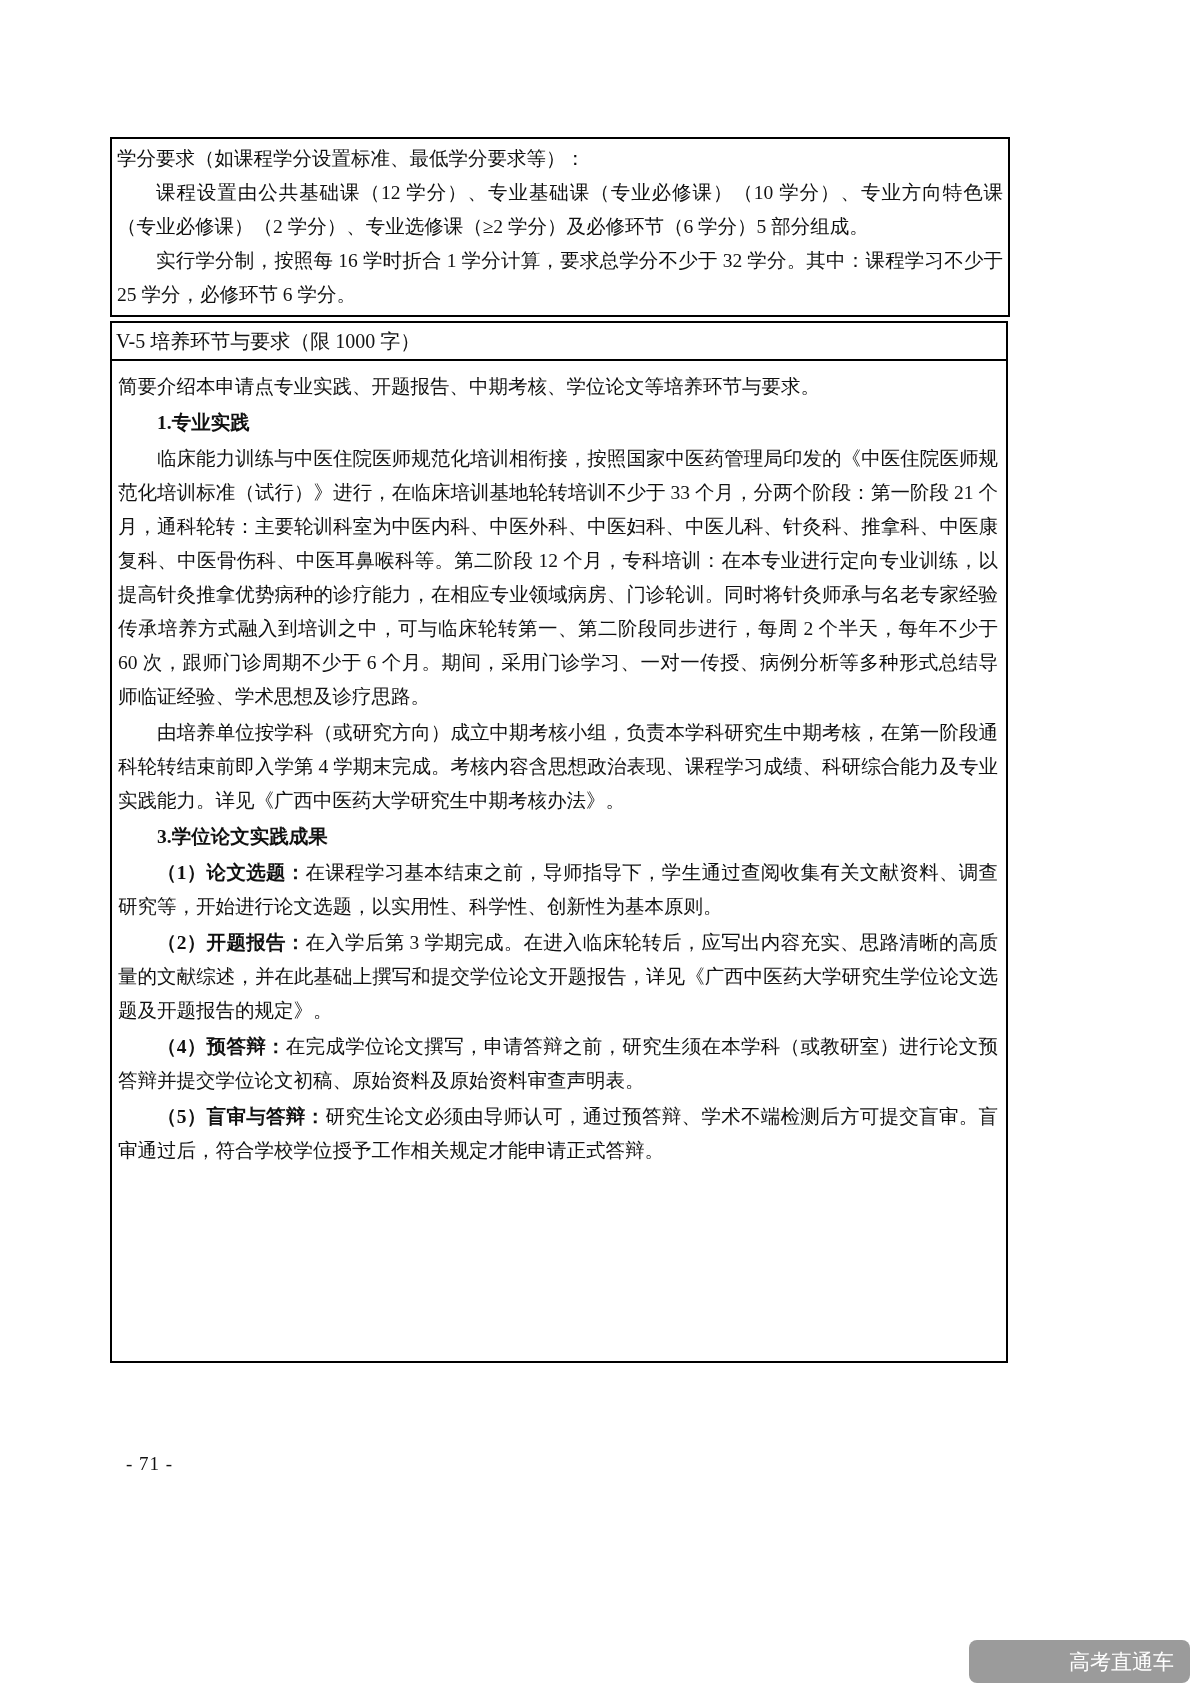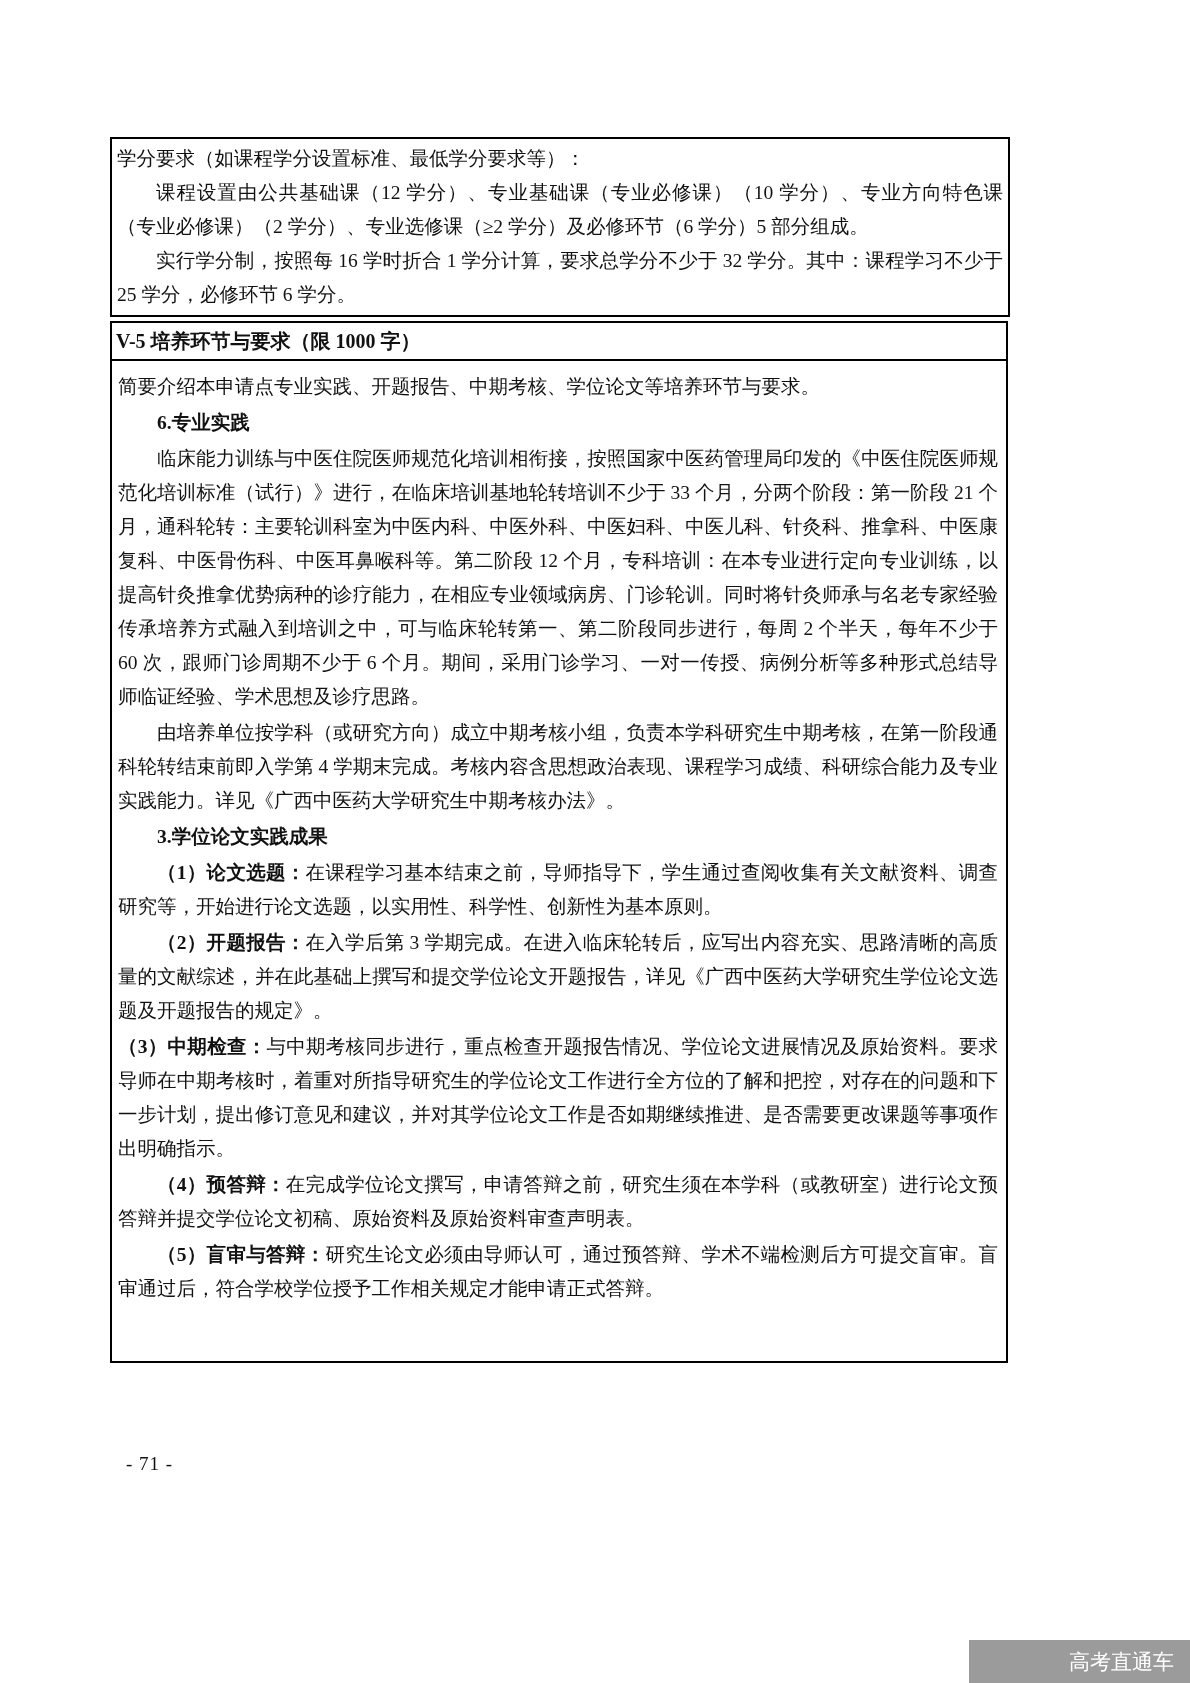--- a/index.html
+++ b/index.html
@@ -17,21 +17,21 @@
     font-size:19px; line-height:1.55; padding:3px 5px;
   }
   td.credit-cell {
     text-align:left; vertical-align:top; padding:8px 8px 46px 6px;
   }
   .credit-cell p { font-size:19.5px; line-height:34px; text-align:justify; }
 
   
   .v5-block { border:2px solid #000; margin-top:4px; }
   .v5-header {
-    border-bottom:2px solid #000; font-weight:bold; font-size:20px;
+    border-bottom:2px solid #000; font-weight:normal; font-size:20px;
     padding:5px 4px 5px 4px; line-height:26px;
   }
   .body-cell { padding:9px 8px 18px 6px; min-height:1000px; }
 
   .para { font-size:19.5px; line-height:34px; text-align:justify; }
   .indent { text-indent:2em; }
   .flush { text-indent:0; }
   .heading { font-weight:bold; text-indent:2em; margin-top:5px; margin-bottom:2px; }
   .para + .para { margin-top:2px; }
   .para b { font-weight:bold; }
@@ -40,20 +40,21 @@
   .page-number {
     position:absolute; left:126px; top:1453px; width:898px;
     text-align:left; font-size:19px; letter-spacing:1px;
   }
   .watermark {
     position:absolute; right:0; bottom:0; width:221px; height:43px;
     background:#9b9b9b; color:#ffffff;
     display:flex; align-items:center; justify-content:flex-end;
     padding-right:16px; font-size:21px;
     font-family:"Liberation Sans","DejaVu Sans",sans-serif;
+    border-radius:8px;
   }
 </style>
 </head>
 <body>
 
 <div class="doc">
 
   <table class="tbl">
     <colgroup>
       <col style="width:70px">
@@ -75,32 +76,31 @@
         </td>
       </tr>
     </tbody>
   </table>
 
   <div class="v5-block">
     <div class="v5-header">V-5 培养环节与要求（限 1000 字）</div>
     <div class="body-cell">
       <p class="para flush">简要介绍本申请点专业实践、开题报告、中期考核、学位论文等培养环节与要求。</p>
 
-      <p class="para heading">6.专业实践</p>
+      <p class="para heading">1.专业实践</p>
       <p class="para indent">临床能力训练与中医住院医师规范化培训相衔接，按照国家中医药管理局印发的《中医住院医师规范化培训标准（试行）》进行，在临床培训基地轮转培训不少于 33 个月，分两个阶段：第一阶段 21 个月，通科轮转：主要轮训科室为中医内科、中医外科、中医妇科、中医儿科、针灸科、推拿科、中医康复科、中医骨伤科、中医耳鼻喉科等。第二阶段 12 个月，专科培训：在本专业进行定向专业训练，以提高针灸推拿优势病种的诊疗能力，在相应专业领域病房、门诊轮训。同时将针灸师承与名老专家经验传承培养方式融入到培训之中，可与临床轮转第一、第二阶段同步进行，每周 2 个半天，每年不少于 60 次，跟师门诊周期不少于 6 个月。期间，采用门诊学习、一对一传授、病例分析等多种形式总结导师临证经验、学术思想及诊疗思路。</p>
 
       <p class="para indent">由培养单位按学科（或研究方向）成立中期考核小组，负责本学科研究生中期考核，在第一阶段通科轮转结束前即入学第 4 学期末完成。考核内容含思想政治表现、课程学习成绩、科研综合能力及专业实践能力。详见《广西中医药大学研究生中期考核办法》。</p>
 
       <p class="para heading">3.学位论文实践成果</p>
 
       <p class="para indent"><b>（1）论文选题：</b><span>在课程学习基本结束之前，导师指导下，学生通过查阅收集有关文献资料、调查研究等，开始进行论文选题，以实用性、科学性、创新性为基本原则。</span></p>
 
       <p class="para indent"><b>（2）开题报告：</b><span>在入学后第 3 学期完成。在进入临床轮转后，应写出内容充实、思路清晰的高质量的文献综述，并在此基础上撰写和提交学位论文开题报告，详见《广西中医药大学研究生学位论文选题及开题报告的规定》。</span></p>
 
-      <p class="para flush"><b>（3）中期检查：</b><span>与中期考核同步进行，重点检查开题报告情况、学位论文进展情况及原始资料。要求导师在中期考核时，着重对所指导研究生的学位论文工作进行全方位的了解和把控，对存在的问题和下一步计划，提出修订意见和建议，并对其学位论文工作是否如期继续推进、是否需要更改课题等事项作出明确指示。</span></p>
 
       <p class="para indent"><b>（4）预答辩：</b><span>在完成学位论文撰写，申请答辩之前，研究生须在本学科（或教研室）进行论文预答辩并提交学位论文初稿、原始资料及原始资料审查声明表。</span></p>
 
       <p class="para indent"><b>（5）盲审与答辩：</b><span>研究生论文必须由导师认可，通过预答辩、学术不端检测后方可提交盲审。盲审通过后，符合学校学位授予工作相关规定才能申请正式答辩。</span></p>
     </div>
   </div>
 
 </div>
 
 <div class="page-number">- 71 -</div>

